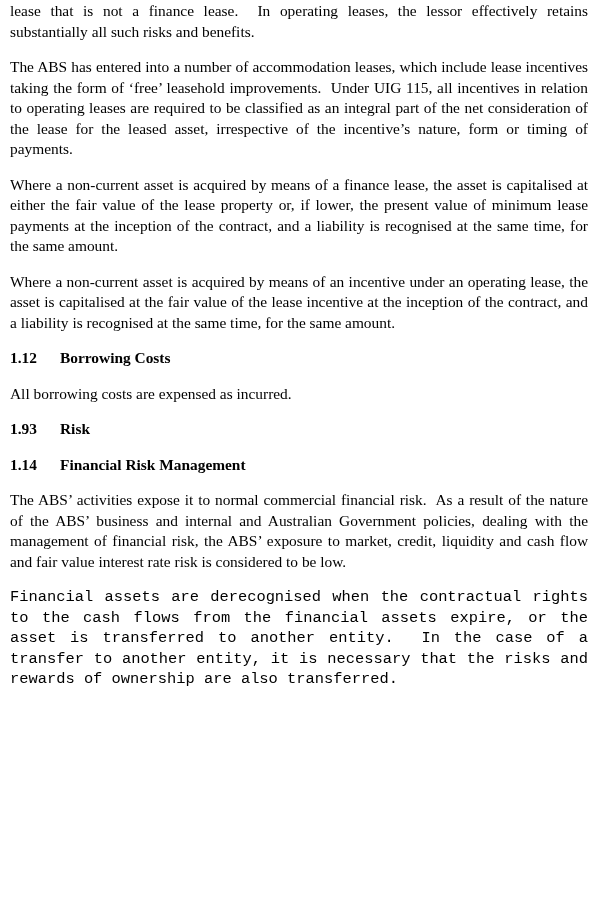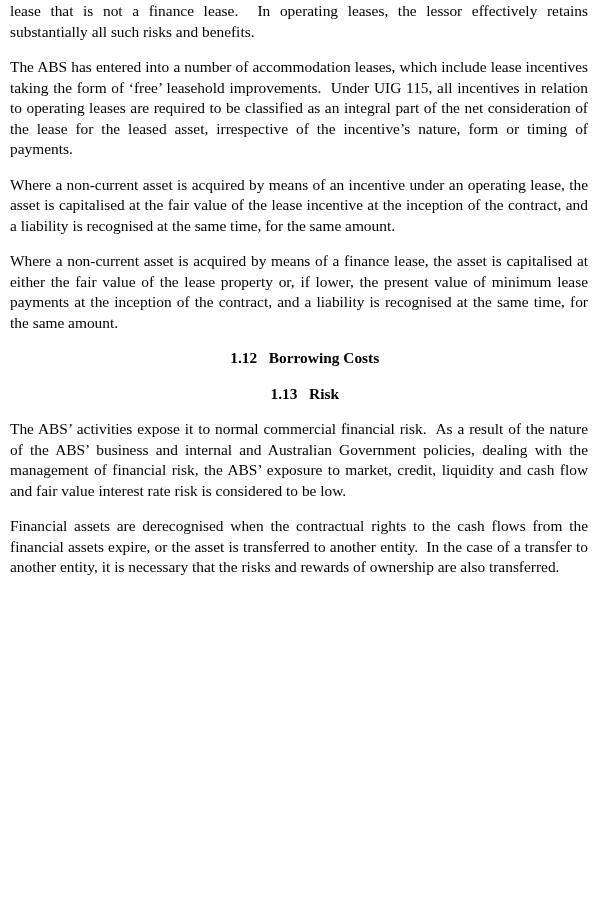--- a/index.html
+++ b/index.html
@@ -18,55 +18,60 @@
     font-size: 15.4px;
     line-height: 20.5px;
     padding: 1px 12px 0 10px;
   }
   .para {
     margin: 0 0 15px 0;
     text-align: justify;
   }
   .para:last-child {
     margin-bottom: 0;
+    font-family: Liberation Mono, monospace;
   }
   .heading {
     margin: 0 0 15px 0;
     font-weight: bold;
-    text-align: center;
+    text-align: left;
   }
   .heading .num {
     display: inline-block;
     width: 50px;
   }
 </style>
 </head>
 <body>
 
 <div class="page">
 
   <p class="para">lease that is not a finance lease.&nbsp; In operating leases, the lessor effectively retains substantially all such risks and benefits.</p>
 
 
   <p class="para">The ABS has entered into a number of accommodation leases, which include lease incentives taking the form of ‘free’ leasehold improvements.&nbsp; Under UIG 115, all incentives in relation to operating leases are required to be classified as an integral part of the net consideration of the lease for the leased asset, irrespective of the incentive’s nature, form or timing of payments.</p>
 
+  <p class="para">Where a non-current asset is acquired by means of a finance lease, the asset is capitalised at either the fair value of the lease property or, if lower, the present value of minimum lease payments at the inception of the contract, and a liability is recognised at the same time, for the same amount.</p>
+
   <p class="para">Where a non-current asset is acquired by means of an incentive under an operating lease, the asset is capitalised at the fair value of the lease incentive at the inception of the contract, and a liability is recognised at the same time, for the same amount.</p>
-
-  <p class="para">Where a non-current asset is acquired by means of a finance lease, the asset is capitalised at either the fair value of the lease property or, if lower, the present value of minimum lease payments at the inception of the contract, and a liability is recognised at the same time, for the same amount.</p>
 
 
   <p class="heading">
     <span class="num">1.12</span><span>Borrowing Costs</span>
   </p>
 
+  <p class="para">All borrowing costs are expensed as incurred.</p>
 
   <p class="heading">
-    <span class="num">1.13</span><span>Risk</span>
+    <span class="num">1.93</span><span>Risk</span>
   </p>
 
 
+  <p class="heading">
+    <span class="num">1.14</span><span>Financial Risk Management</span>
+  </p>
 
   <p class="para">The ABS’ activities expose it to normal commercial financial risk.&nbsp; As a result of the nature of the ABS’ business and internal and Australian Government policies, dealing with the management of financial risk, the ABS’ exposure to market, credit, liquidity and cash flow and fair value interest rate risk is considered to be low.</p>
 
 
   <p class="para">Financial assets are derecognised when the contractual rights to the cash flows from the financial assets expire, or the asset is transferred to another entity.&nbsp; In the case of a transfer to another entity, it is necessary that the risks and rewards of ownership are also transferred.</p>
 
 </div>
 
 </body></html>

